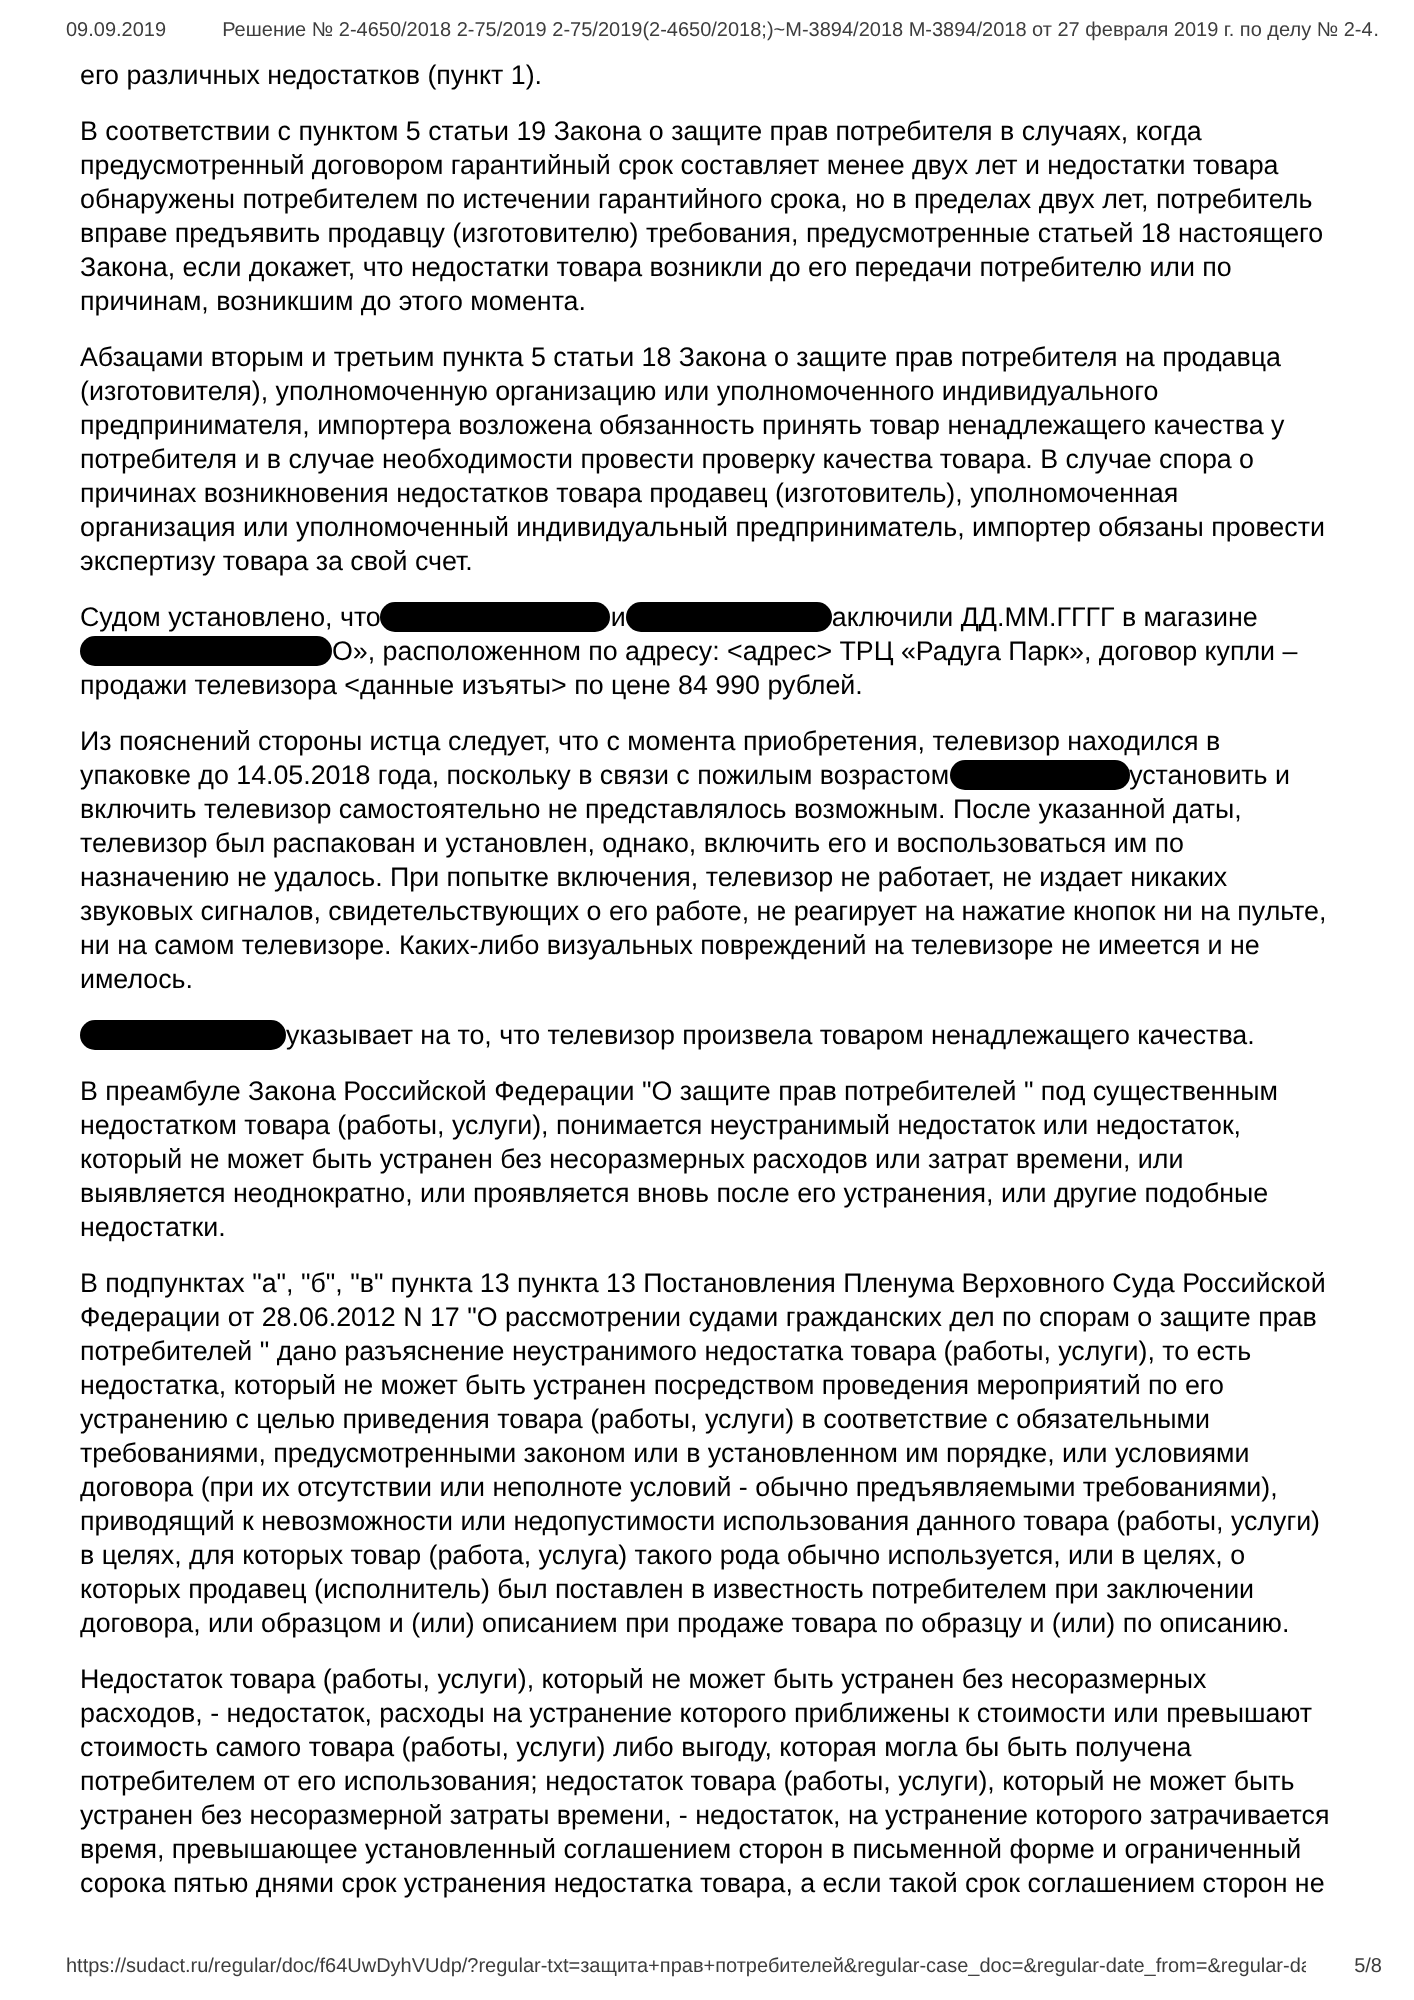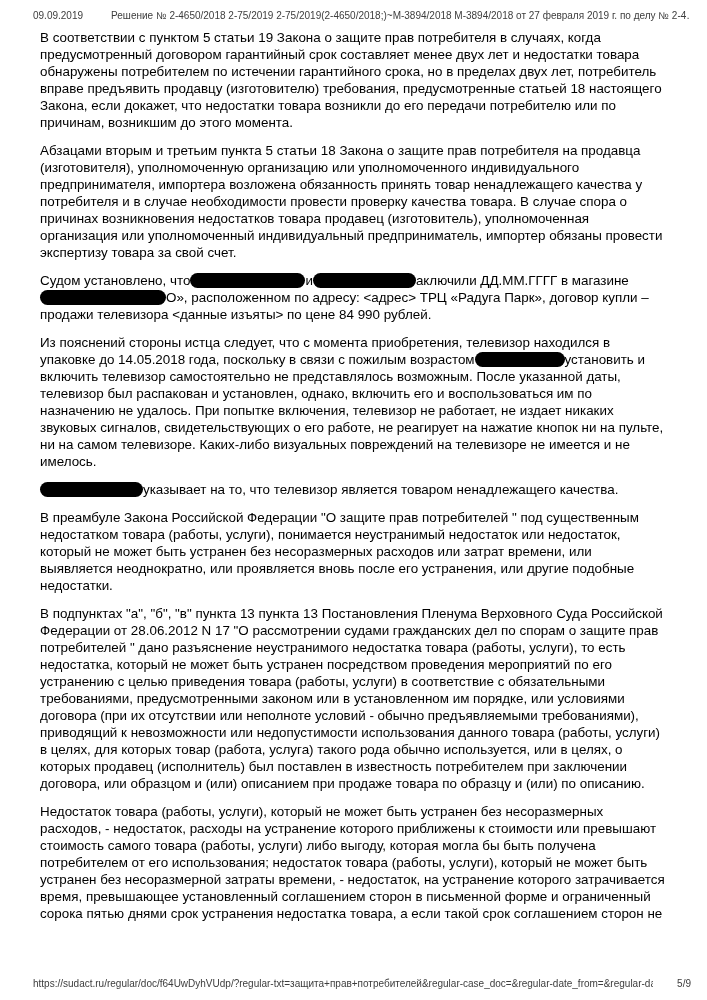--- a/index.html
+++ b/index.html
@@ -50,28 +50,29 @@
 <body>
 
 <div class="page">
 
   <div class="print-header">
     <span class="date">09.09.2019</span>
     <span class="title">Решение № 2-4650/2018 2-75/2019 2-75/2019(2-4650/2018;)~М-3894/2018 М-3894/2018 от 27 февраля 2019 г. по делу № 2-4…</span>
   </div>
 
   <div class="doc-body">
+      <p class="para"><span>его различных недостатков (пункт 1).</span></p>
       <p class="para"><span>В соответствии с пунктом 5 статьи 19 Закона о </span><span class="bold">защите прав потребителя</span><span> в случаях, когда предусмотренный договором гарантийный срок составляет менее двух лет и недостатки товара обнаружены </span><span class="bold">потребителем</span><span> по истечении гарантийного срока, но в пределах двух лет, </span><span class="bold">потребитель вправе</span><span> предъявить продавцу (изготовителю) требования, предусмотренные статьей 18 настоящего Закона, если докажет, что недостатки товара возникли до его передачи </span><span class="bold">потребителю</span><span> или по причинам, возникшим до этого момента.</span></p>
       <p class="para"><span>Абзацами вторым и третьим пункта 5 статьи 18 Закона о </span><span class="bold">защите прав потребителя</span><span> на продавца (изготовителя), уполномоченную организацию или уполномоченного индивидуального предпринимателя, импортера возложена обязанность принять товар ненадлежащего качества у </span><span class="bold">потребителя</span><span> и в случае необходимости провести проверку качества товара. В случае спора о причинах возникновения недостатков товара продавец (изготовитель), уполномоченная организация или уполномоченный индивидуальный предприниматель, импортер обязаны провести экспертизу товара за свой счет.</span></p>
       <p class="para"><span>Судом установлено, что</span><span class="redact" style="width: 115px;"></span><span>и</span><span class="redact" style="width: 103px;"></span><span>аключили ДД.ММ.ГГГГ в магазине</span><span class="redact" style="width: 126px;"></span><span>О», расположенном по адресу: &lt;адрес&gt; ТРЦ «Радуга Парк», договор купли – продажи телевизора &lt;данные изъяты&gt; по цене 84 990 рублей.</span></p>
       <p class="para"><span>Из пояснений стороны истца следует, что с момента приобретения, телевизор находился в упаковке до 14.05.2018 года, поскольку в связи с пожилым возрастом</span><span class="redact" style="width: 90px;"></span><span>установить и включить телевизор самостоятельно не представлялось возможным. После указанной даты, телевизор был распакован и установлен, однако, включить его и воспользоваться им по назначению не удалось. При попытке включения, телевизор не работает, не издает никаких звуковых сигналов, свидетельствующих о его работе, не реагирует на нажатие кнопок ни на пульте, ни на самом телевизоре. Каких-либо визуальных повреждений на телевизоре не имеется и не имелось.</span></p>
-      <p class="para"><span class="redact" style="width: 103px;"></span><span>указывает на то, что телевизор является товаром ненадлежащего качества.</span></p>
+      <p class="para"><span class="redact" style="width: 103px;"></span><span>указывает на то, что телевизор произвела товаром ненадлежащего качества.</span></p>
       <p class="para"><span>В преамбуле Закона Российской Федерации "О </span><span class="bold">защите прав потребителей</span><span> " под существенным недостатком товара (работы, услуги), понимается неустранимый недостаток или недостаток, который не может быть устранен без несоразмерных расходов или затрат времени, или выявляется неоднократно, или проявляется вновь после его устранения, или другие подобные недостатки.</span></p>
       <p class="para"><span>В подпунктах "а", "б", "в" пункта 13 пункта 13 Постановления Пленума Верховного Суда Российской Федерации от 28.06.2012 N 17 "О рассмотрении судами гражданских дел по спорам о </span><span class="bold">защите прав потребителей</span><span> " дано разъяснение неустранимого недостатка товара (работы, услуги), то есть недостатка, который не может быть устранен посредством проведения мероприятий по его устранению с целью приведения товара (работы, услуги) в соответствие с обязательными требованиями, предусмотренными законом или в установленном им порядке, или условиями договора (при их отсутствии или неполноте условий - обычно предъявляемыми требованиями), приводящий к невозможности или недопустимости использования данного товара (работы, услуги) в целях, для которых товар (работа, услуга) такого рода обычно используется, или в целях, о которых продавец (исполнитель) был поставлен в известность </span><span class="bold">потребителем</span><span> при заключении договора, или образцом и (или) описанием при продаже товара по образцу и (или) по описанию.</span></p>
       <p class="para"><span>Недостаток товара (работы, услуги), который не может быть устранен без несоразмерных расходов, - недостаток, расходы на устранение которого приближены к стоимости или превышают стоимость самого товара (работы, услуги) либо выгоду, которая могла бы быть получена </span><span class="bold">потребителем</span><span> от его использования; недостаток товара (работы, услуги), который не может быть устранен без несоразмерной затраты времени, - недостаток, на устранение которого затрачивается время, превышающее установленный соглашением сторон в письменной форме и ограниченный сорока пятью днями срок устранения недостатка товара, а если такой срок соглашением сторон не</span></p>
     </div>
 
   <div class="print-footer">
     <span class="url">https://sudact.ru/regular/doc/f64UwDyhVUdp/?regular-txt=защита+прав+потребителей&amp;regular-case_doc=&amp;regular-date_from=&amp;regular-date_t…</span>
-    <span class="pageno">5/9</span>
+    <span class="pageno">5/8</span>
   </div>
 
 </div>
 
 </body></html>

